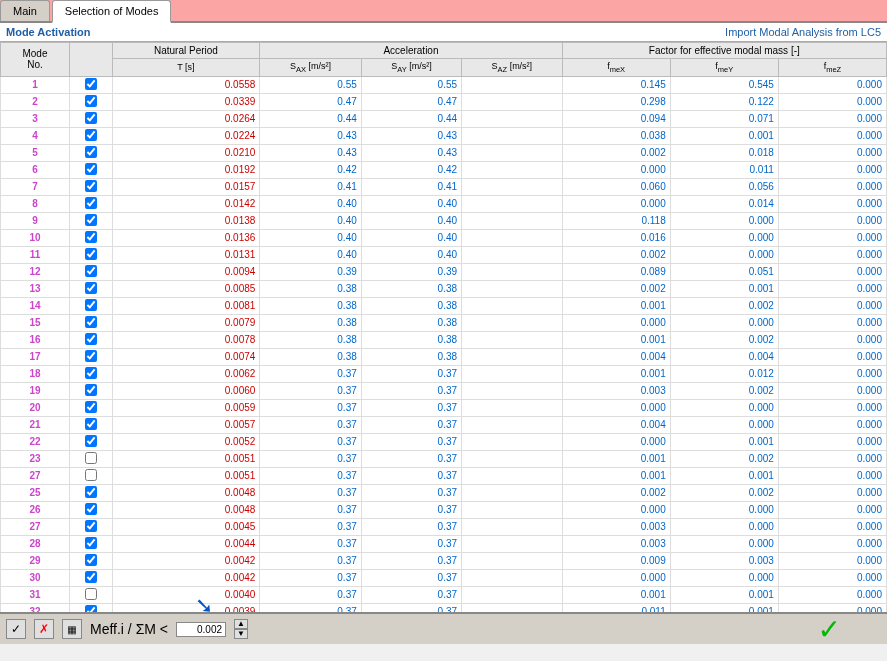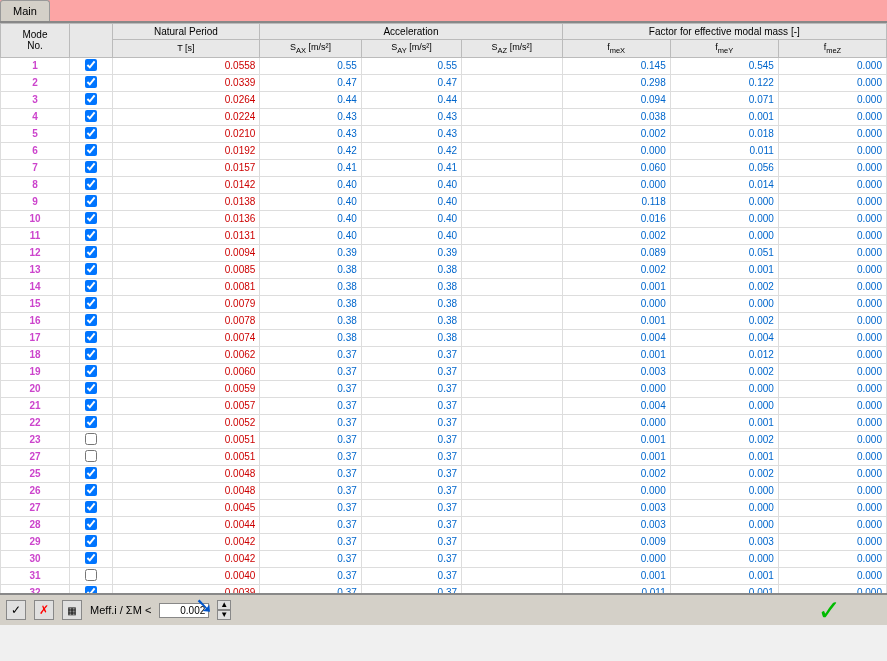--- a/index.html
+++ b/index.html
@@ -86,21 +86,21 @@
       height: 32px;
     }
     .bottom-bar-btn {
       width: 20px; height: 20px;
       border: 1px solid #888;
       background: #e0e0e0;
       cursor: pointer;
       display: flex; align-items: center; justify-content: center;
       font-size: 12px;
     }
-    .bottom-bar-label { font-size: 11px; }
+    .bottom-bar-label { font-size: 14px; }
     .threshold-input {
       width: 50px;
       border: 1px solid #888;
       padding: 1px 3px;
       font-size: 10px;
       text-align: right;
     }
     .spinner-btn {
       display: flex; flex-direction: column;
     }
@@ -135,22 +135,27 @@
     .header-group { border-bottom: 1px solid #bbb; }
     .sub-header th { font-size: 9px; }
   </style>
 </head>
 <body>
 
 <div>
 
   <div class="tabs">
     <div class="tab">Main</div>
+    <div class="tab active">Selection of Modes</div>
   </div>
 
+  <div class="toolbar">
+    <span class="toolbar-left">Mode Activation</span>
+    <span class="toolbar-right">Import Modal Analysis from LC5</span>
+  </div>
 
   <div class="table-container">
     <table>
       <thead>
         <tr class="header-group">
           <th rowspan="2">Mode<br>No.</th>
           <th rowspan="2"></th>
           <th colspan="1">Natural Period</th>
           <th colspan="3">Acceleration</th>
           <th colspan="3">Factor for effective modal mass [-]</th>

